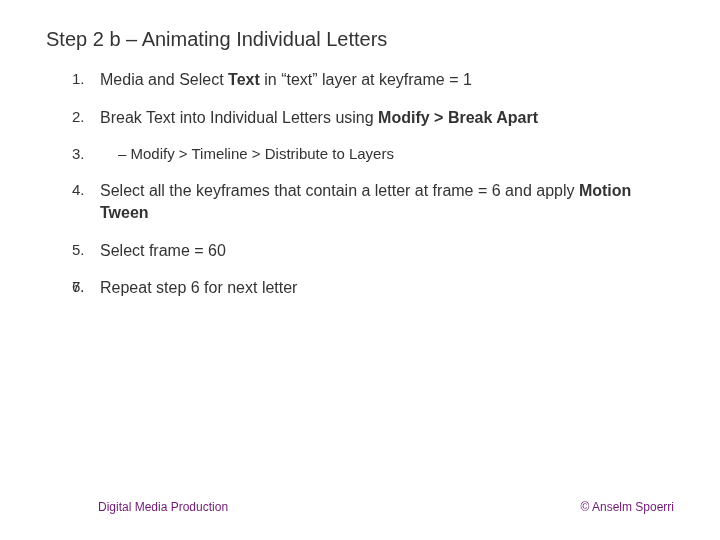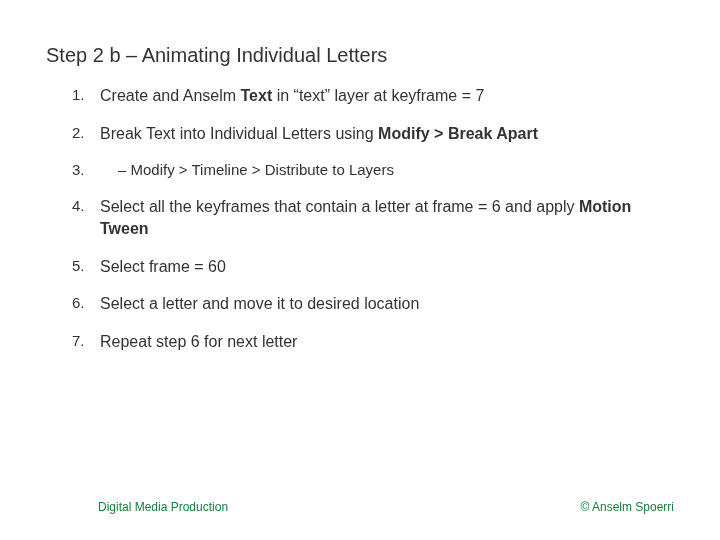--- a/index.html
+++ b/index.html
@@ -16,21 +16,21 @@
     position: relative;
     width: 720px;
     height: 540px;
     box-sizing: border-box;
     padding: 28px 40px 0 46px;
   }
   .title {
     font-size: 20px;
     font-weight: 400;
     color: #333333;
-    margin: 16px 0 18px 0;
+    margin: 0 0 18px 0;
   }
   ol.steps {
     list-style: none;
     margin: 0;
     padding: 0 0 0 26px;
   }
   ol.steps > li {
     font-size: 16px;
     line-height: 1.35;
     margin: 0 0 16px 0;
@@ -49,38 +49,38 @@
     font-size: 15px;
   }
   .b { font-weight: 700; }
   .footer {
     position: absolute;
     left: 0;
     right: 0;
     bottom: 26px;
     padding: 0 46px 0 98px;
     font-size: 12px;
-    color: #15803d;
+    color: #701a75;
     display: flex;
     justify-content: space-between;
   }
 </style>
 </head>
 <body>
 
 <div class="slide">
   <h1 class="title">Step 2 b – Animating Individual Letters</h1>
 
   <ol class="steps">
-      <li><span class="num">1.</span><span><span>Create and Anselm </span><span class="b">Text</span><span> in “text” layer at keyframe = 7</span></span></li>
+      <li><span class="num">1.</span><span><span>Media and Select </span><span class="b">Text</span><span> in “text” layer at keyframe = 1</span></span></li>
       <li><span class="num">2.</span><span><span>Break Text into Individual Letters using </span><span class="b">Modify &gt; Break Apart</span></span></li>
       <li><span class="num">3.</span><div class="sub">–  Modify &gt; Timeline &gt; Distribute to Layers</div></li>
       <li><span class="num">4.</span><span><span>Select all the keyframes that contain a letter at frame = 6 and apply </span><span class="b">Motion Tween</span></span></li>
       <li><span class="num">5.</span><span><span>Select frame = 60</span></span></li>
-      <li><span class="num">6.</span><span><span>Select a letter and move it to desired location</span></span></li>
+      <li><span class="num">6.</span></li>
       <li><span class="num">7.</span><span><span>Repeat step 6 for next letter</span></span></li>
     </ol>
 
   <div class="footer">
     <span>Digital Media Production</span>
     <span>© Anselm Spoerri</span>
   </div>
 </div>
 
 </body></html>

